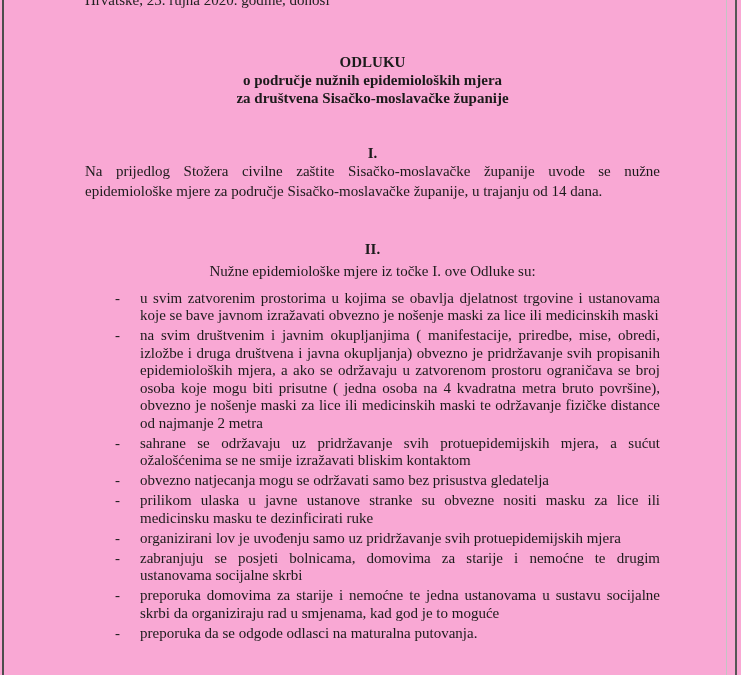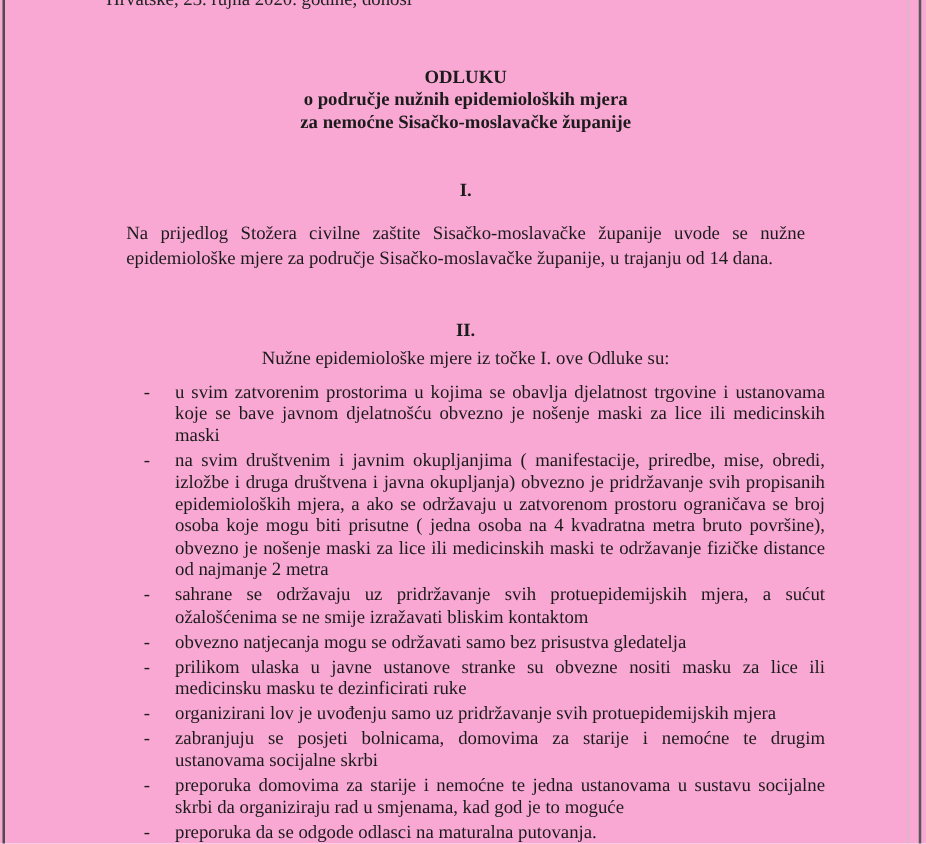--- a/index.html
+++ b/index.html
@@ -60,21 +60,21 @@
     margin-top: 37px;
     text-align: center;
     font-weight: bold;
     font-size: 15px;
     line-height: 18px;
   }
   .section-heading.h2 {
     margin-top: 39px;
   }
   .para {
-    margin: 16px;
+    margin: 0;
     font-size: 15px;
     line-height: 19.5px;
     text-align: justify;
   }
   .intro {
     margin: 5px 0 0 0;
     font-size: 15px;
     line-height: 17.5px;
     text-align: center;
   }
@@ -107,35 +107,35 @@
   <div class="edge-left"></div>
   <div class="edge-right-light"></div>
   <div class="edge-right-dark"></div>
 
   <div class="content">
     <div class="partial-line">Hrvatske, 23. rujna 2020. godine, donosi</div>
 
     <div class="title-block">
       <div>ODLUKU</div>
       <div>o područje nužnih epidemioloških mjera</div>
-      <div>za nemoćne Sisačko-moslavačke županije</div>
+      <div>za društvena Sisačko-moslavačke županije</div>
     </div>
 
     <div class="section-heading">I.</div>
 
     <p class="para">Na prijedlog Stožera civilne zaštite Sisačko-moslavačke županije uvode se nužne epidemiološke mjere za područje Sisačko-moslavačke županije, u trajanju od 14 dana.</p>
 
     <div class="section-heading h2">II.</div>
 
     <p class="intro">Nužne epidemiološke mjere iz točke I. ove Odluke su:</p>
 
     <ul class="measures">
         <li>
           <span class="dash">-</span>
-          <span class="btxt">u svim zatvorenim prostorima u kojima se obavlja djelatnost trgovine i ustanovama koje se bave javnom djelatnošću obvezno je nošenje maski za lice ili medicinskih maski</span>
+          <span class="btxt">u svim zatvorenim prostorima u kojima se obavlja djelatnost trgovine i ustanovama koje se bave javnom izražavati obvezno je nošenje maski za lice ili medicinskih maski</span>
         </li>
         <li>
           <span class="dash">-</span>
           <span class="btxt">na svim društvenim i javnim okupljanjima ( manifestacije, priredbe, mise, obredi, izložbe i druga društvena i javna okupljanja) obvezno je pridržavanje svih propisanih epidemioloških mjera, a ako se održavaju u zatvorenom prostoru ograničava se broj osoba koje mogu biti prisutne ( jedna osoba na 4 kvadratna metra bruto površine), obvezno je nošenje maski za lice ili medicinskih maski te održavanje fizičke distance od najmanje 2 metra</span>
         </li>
         <li>
           <span class="dash">-</span>
           <span class="btxt">sahrane se održavaju uz pridržavanje svih protuepidemijskih mjera, a sućut ožalošćenima se ne smije izražavati bliskim kontaktom</span>
         </li>
         <li>

